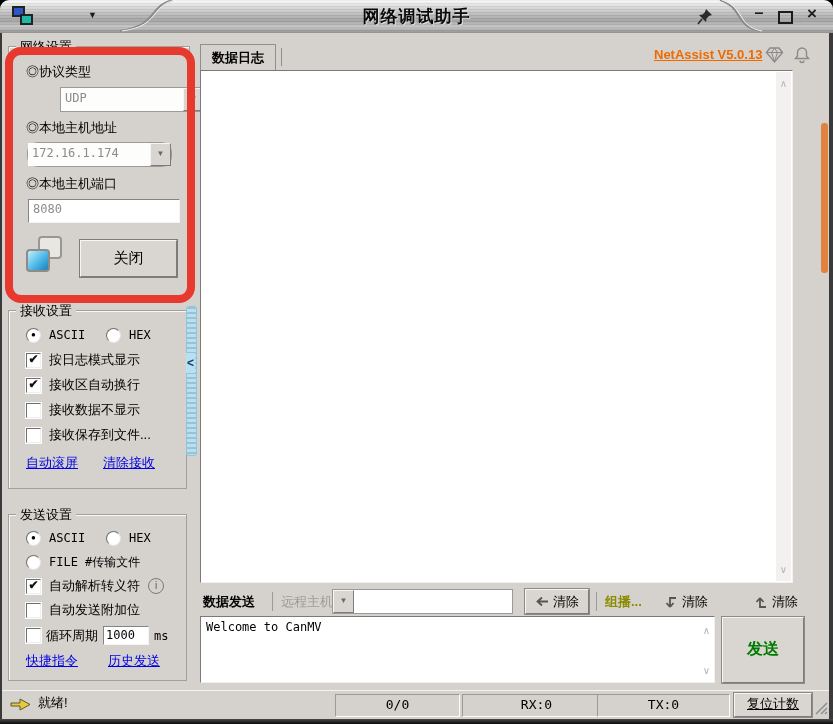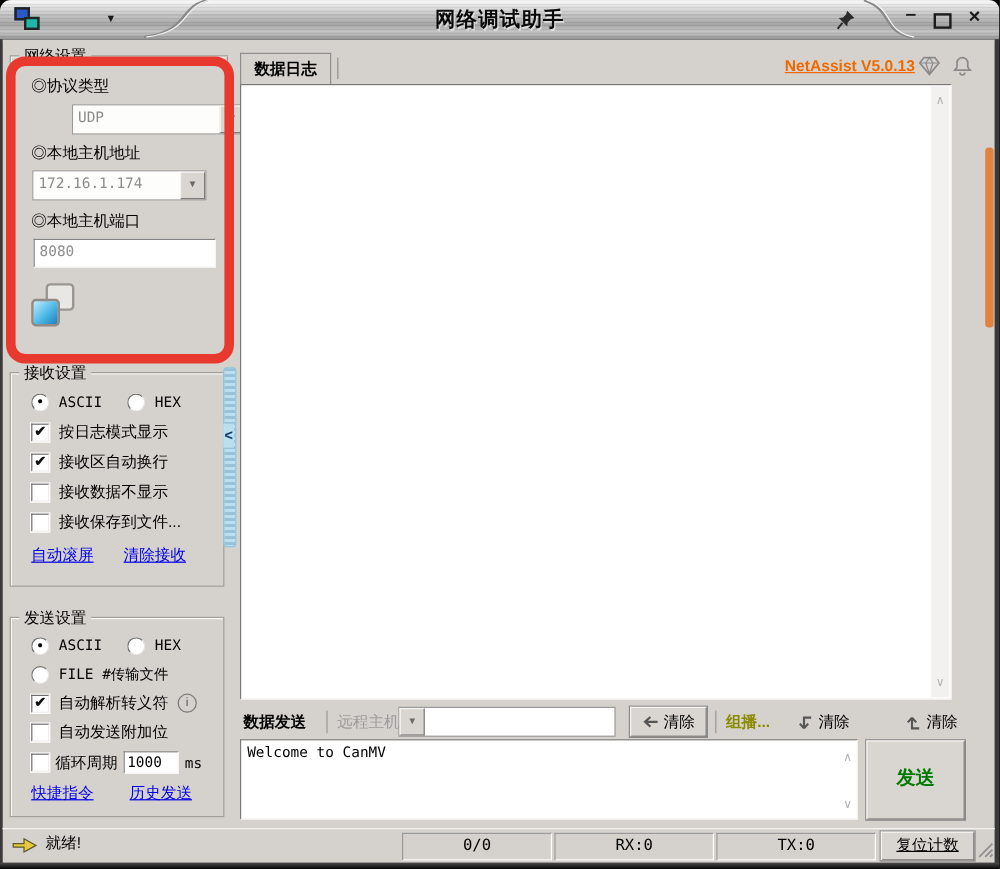--- a/index.html
+++ b/index.html
@@ -111,32 +111,33 @@
   <div class="abs gb" style="left:8px;top:46px;width:180px;height:249px;"></div>
   <span class="abs glabel" style="left:16px;top:39px;">网络设置</span>
 
   <span class="abs lbl" style="left:26px;top:64px;">◎协议类型</span>
   <div class="abs combo" style="left:28px;top:88px;width:143px;height:23px;margin-left:33px;">
     <span class="field mono">UDP</span>
     <span class="drop">▼</span>
   </div>
 
   <span class="abs lbl" style="left:26px;top:120px;">◎本地主机地址</span>
-  <div class="abs combo" style="left:28px;top:143px;width:143px;height:23px;">
+  <div class="abs combo" style="left:28px;top:143px;width:143px;height:23px;border-radius:10px;">
     <span class="field mono">172.16.1.174</span>
     <span class="drop">▼</span>
   </div>
 
   <span class="abs lbl" style="left:26px;top:176px;">◎本地主机端口</span>
   <div class="abs sunken mono" style="left:28px;top:199px;width:138px;height:20px;font-size:12px;color:#8c8c8c;padding:2px 8px 0 4px;">8080</div>
 
   <div class="abs" style="left:26px;top:236px;width:40px;height:40px;">
     <span class="abs" style="left:12px;top:0;width:20px;height:19px;background:#e9e7e3;border:2px solid #9a9793;border-radius:4px;"></span>
     <span class="abs" style="left:0;top:13px;width:20px;height:19px;background:linear-gradient(135deg,#bfeefc 0%,#4db8e8 55%,#1e7fb8 100%);border:2px solid #8f8c88;border-radius:4px;"></span>
   </div>
+  <div class="abs raised" style="left:80px;top:240px;width:95px;height:35px;box-shadow:0 0 0 1px #7d7d7d;font-size:15px;text-align:center;line-height:34px;cursor:pointer;">关闭</div>
 
   <div class="abs annotation" style="left:5px;top:47px;width:174px;height:240px;"></div>
 
   <div class="abs gb" style="left:8px;top:310px;width:177px;height:177px;"></div>
   <span class="abs glabel" style="left:16px;top:303px;">接收设置</span>
   <div class="abs cbrow" style="left:26px;top:327px;">
     <span class="radio">●</span>
     <span class="lbl mono" style="font-size:12px;">ASCII</span>
   </div>
   <div class="abs cbrow" style="left:106px;top:327px;">
@@ -251,20 +252,20 @@
     <span class="abs" style="right:4px;bottom:6px;font-size:10px;color:#b3b3b3;">∨</span>
   </div>
   <div class="abs raised sendbtn" style="left:722px;top:617px;width:80px;height:64px;line-height:62px;">发送</div>
 
   <div class="abs" style="left:2px;top:690px;width:827px;height:1px;background:#f4f3f1;"></div>
   <svg class="abs" style="left:10px;top:697px;" width="23" height="15">
     <path d="M1 6 h9 v-4 l10 5.5 -10 5.5 v-4 h-9 z" fill="#e8c83c" stroke="#5a5a30" stroke-width="1"></path>
   </svg>
   <span class="abs lbl" style="left:38px;top:695px;">就绪!</span>
   <div class="abs statpanel mono" style="left:335px;top:694px;width:123px;height:21px;">0/0</div>
-  <div class="abs statpanel mono" style="left:462px;top:694px;width:131px;height:21px;">RX:0</div>
+  <div class="abs statpanel mono" style="left:462px;top:694px;width:131px;height:21px;padding-left:8px;">RX:0</div>
   <div class="abs statpanel mono" style="left:597px;top:694px;width:131px;height:21px;">TX:0</div>
   <div class="abs raised resetbtn" style="left:734px;top:693px;width:76px;height:22px;">复位计数</div>
   <svg class="abs" style="left:814px;top:701px;" width="15" height="15">
     <path d="M13 2 L2 13 M13 7 L7 13 M13 11 L11 13" stroke="#8f8f8f" stroke-width="1.5" fill="none"></path>
   </svg>
 
 </div>
 
 </body></html>

